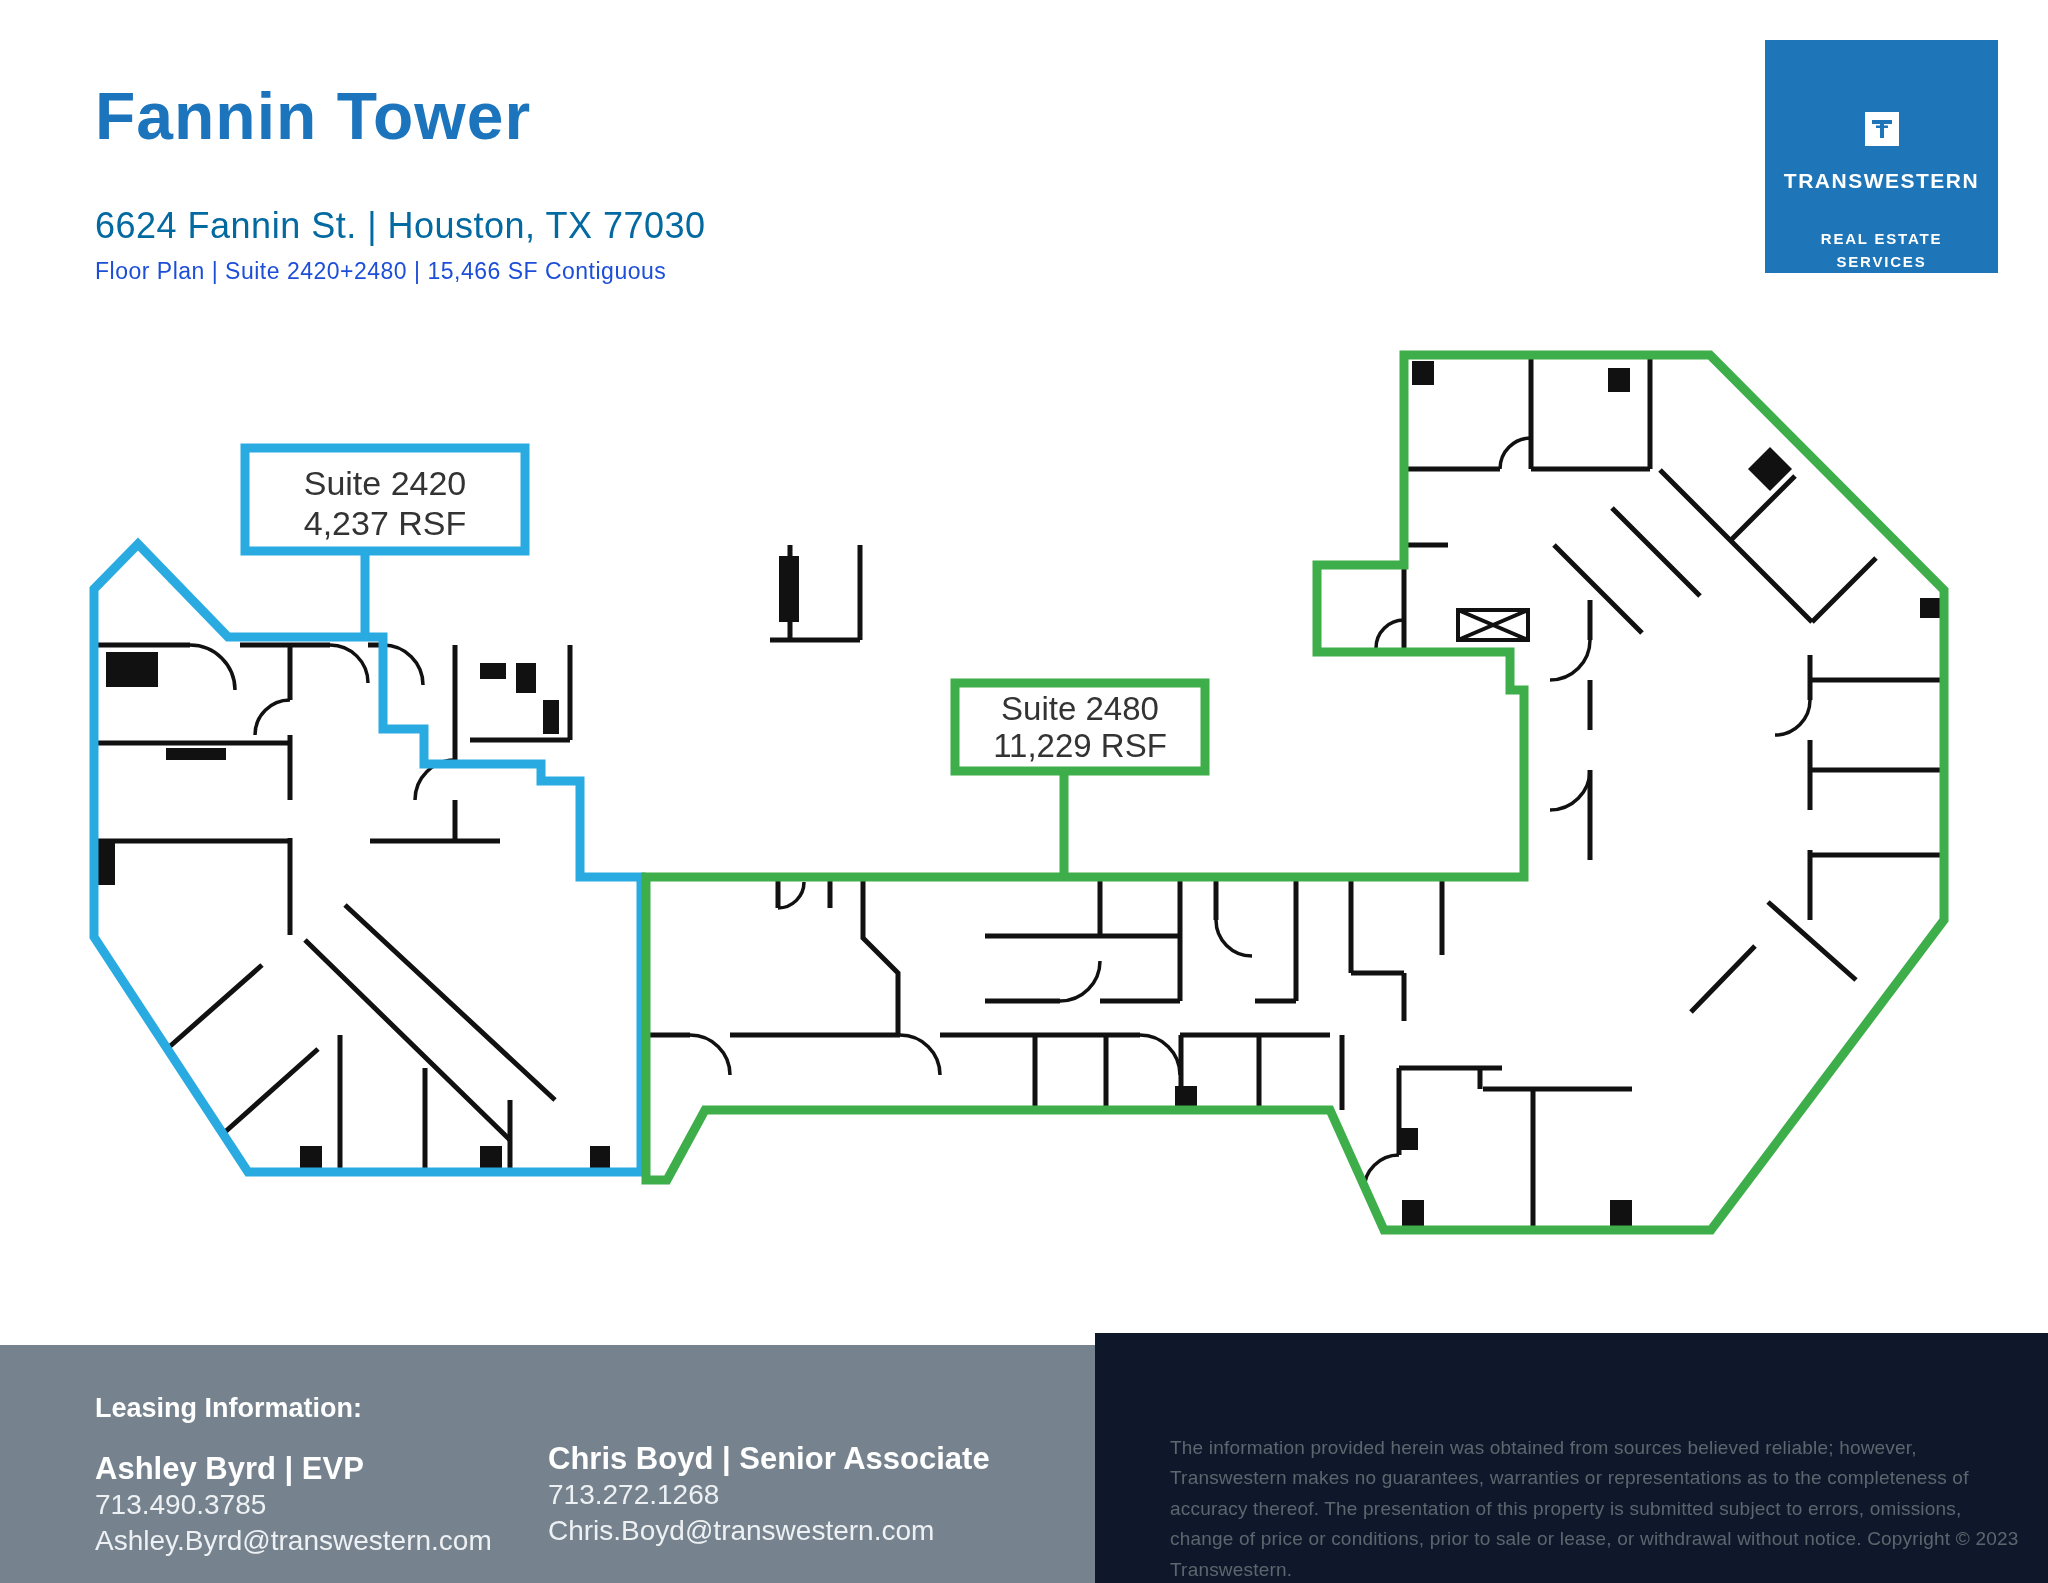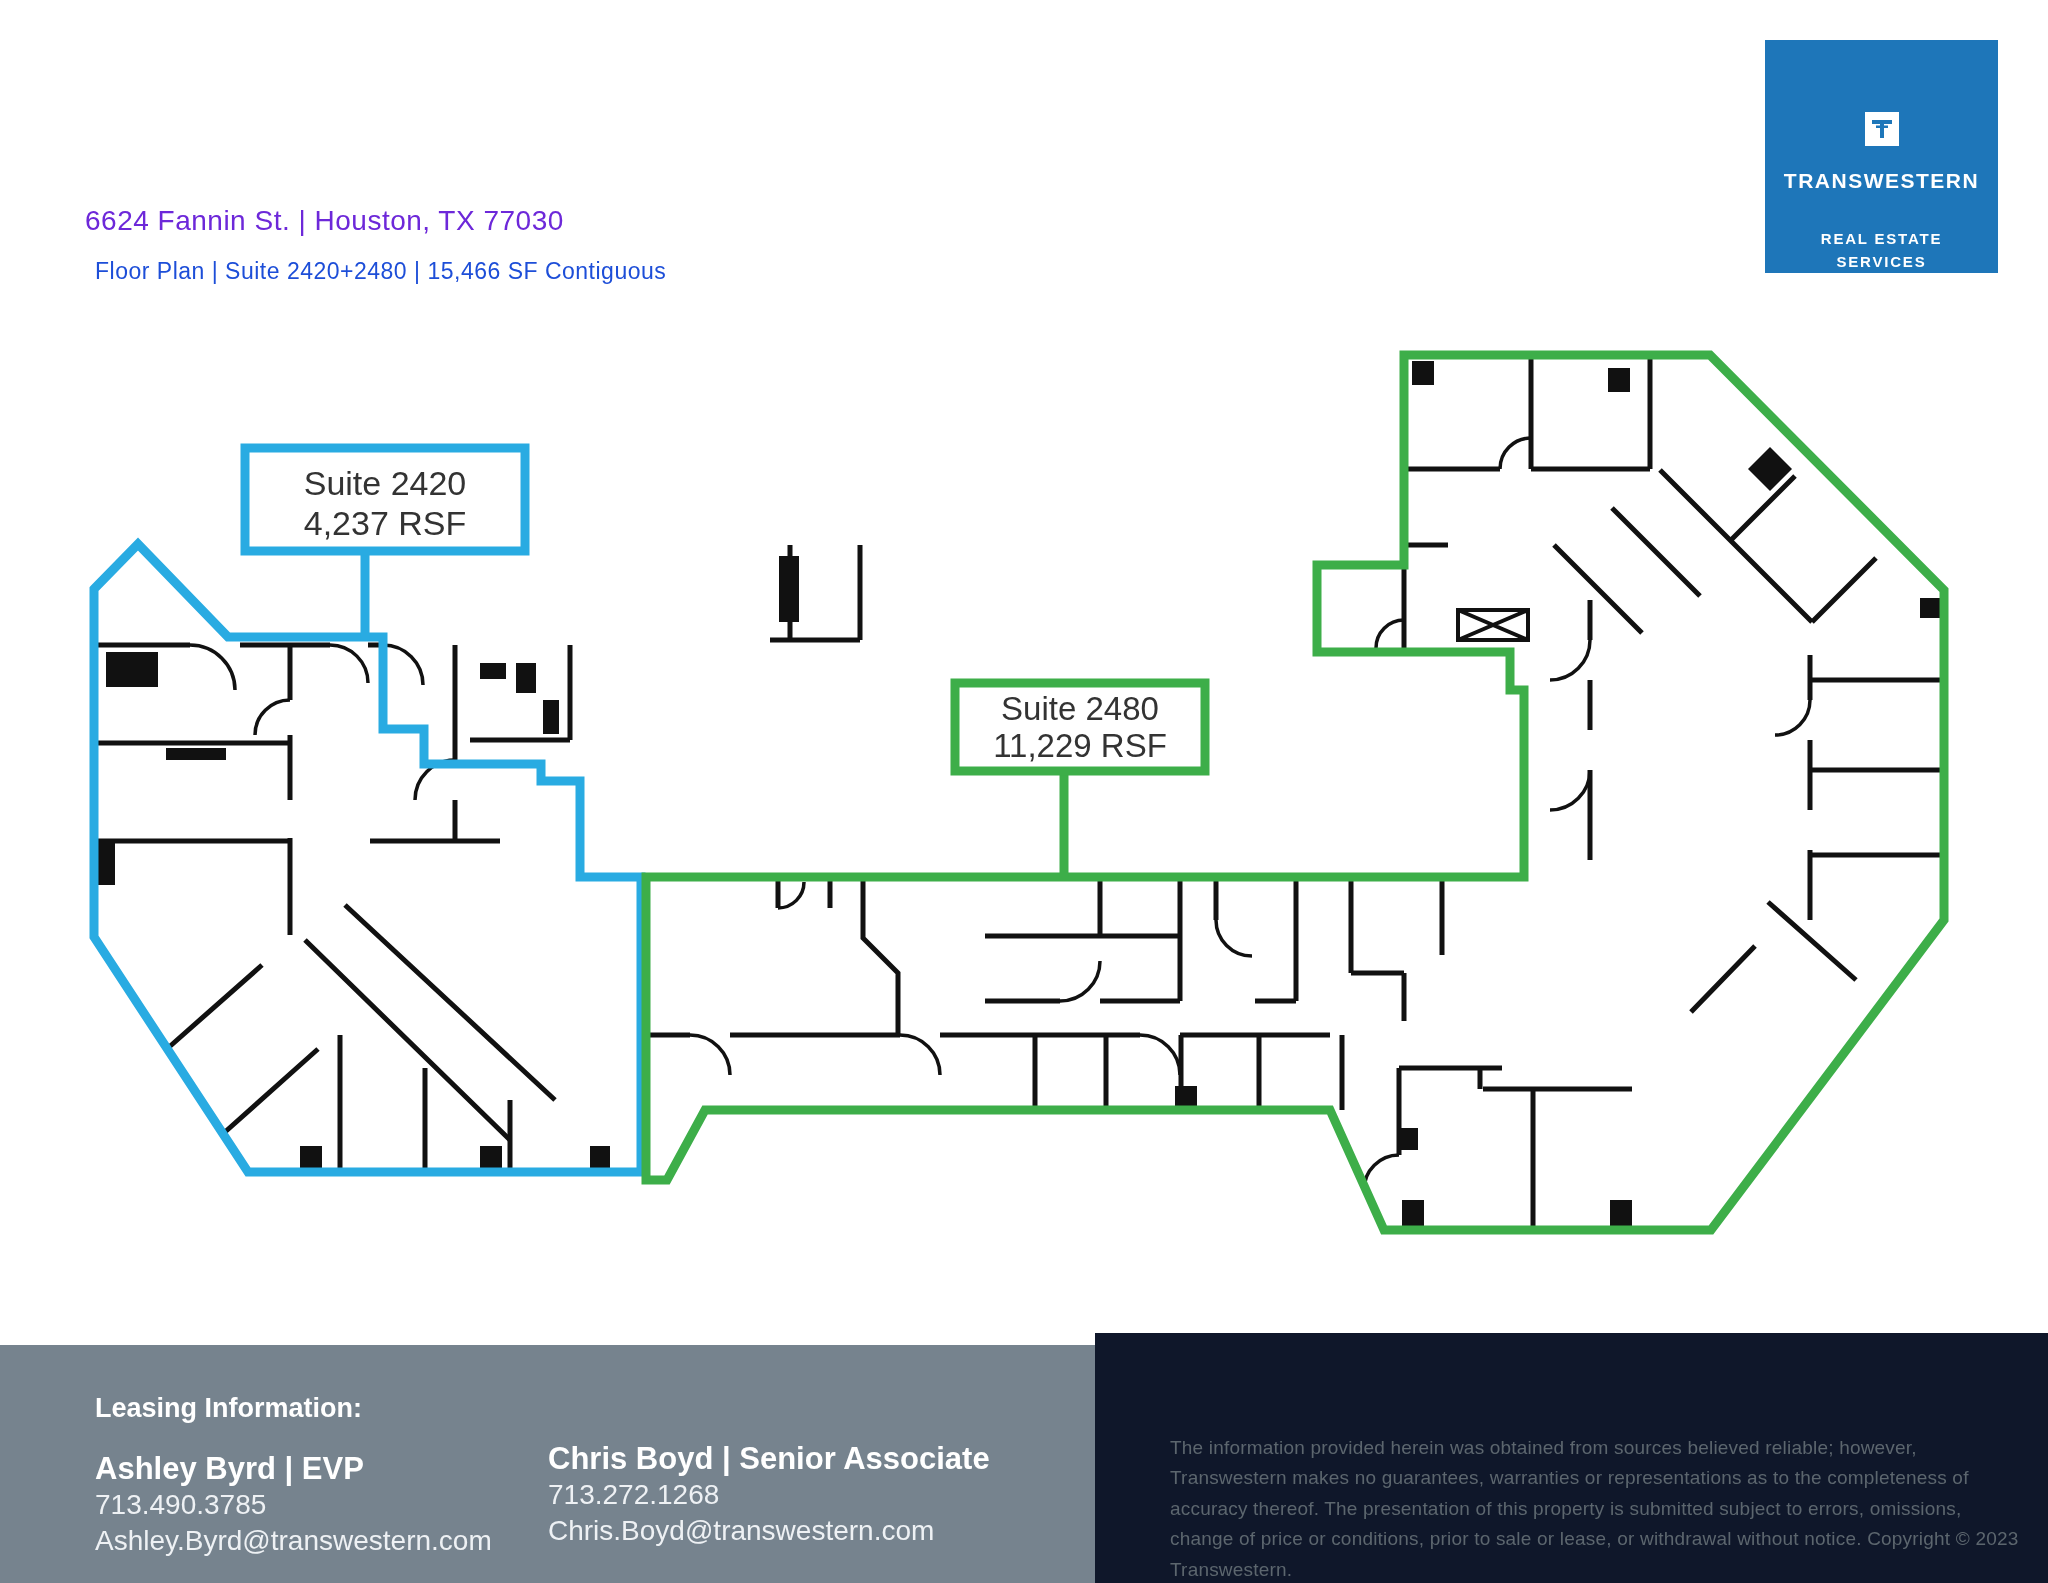--- a/index.html
+++ b/index.html
@@ -6,22 +6,22 @@
   .page{
     position:relative;width:2048px;height:1583px;background:#ffffff;
     font-family:"Liberation Sans", sans-serif;overflow:hidden;
   }
   
   .title{
     position:absolute;left:95px;top:78px;
     font-size:66px;font-weight:bold;letter-spacing:1px;color:#1C75BC;
   }
   .address{
-    position:absolute;left:85px;top:205px;
-    font-size:28px;color:#6d28d9;letter-spacing:.5px;
+    position:absolute;left:95px;top:205px;
+    font-size:36px;color:#0369a1;letter-spacing:.5px;
   }
   .subtitle{
     position:absolute;left:95px;top:258px;
     font-size:23px;color:#1d4ed8;letter-spacing:.5px;
   }
   
   .logo{
     position:absolute;left:1765px;top:40px;width:233px;height:233px;
     background:#1E76B9;display:flex;flex-direction:column;align-items:center;justify-content:space-between;
   }
@@ -56,20 +56,21 @@
   .disclaimer{
     position:absolute;left:75px;top:100px;width:850px;
     font-size:19px;color:#5C666E;line-height:1.6;letter-spacing:.2px;
   }
 </style>
 </head>
 <body>
 
 <div class="page">
 
+  <div class="title">Fannin Tower</div>
   <div class="address">6624 Fannin St. | Houston, TX 77030</div>
   <div class="subtitle">Floor Plan | Suite 2420+2480 | 15,466 SF Contiguous</div>
 
   <div class="logo">
     <div class="mark">
       <svg width="24" height="24" viewBox="0 0 24 24">
         <rect x="2" y="3" width="20" height="4" fill="#1E76B9"></rect>
         <rect x="6" y="8.5" width="12" height="2.5" fill="#1E76B9"></rect>
         <rect x="10" y="3" width="4" height="18" fill="#1E76B9"></rect>
       </svg>

